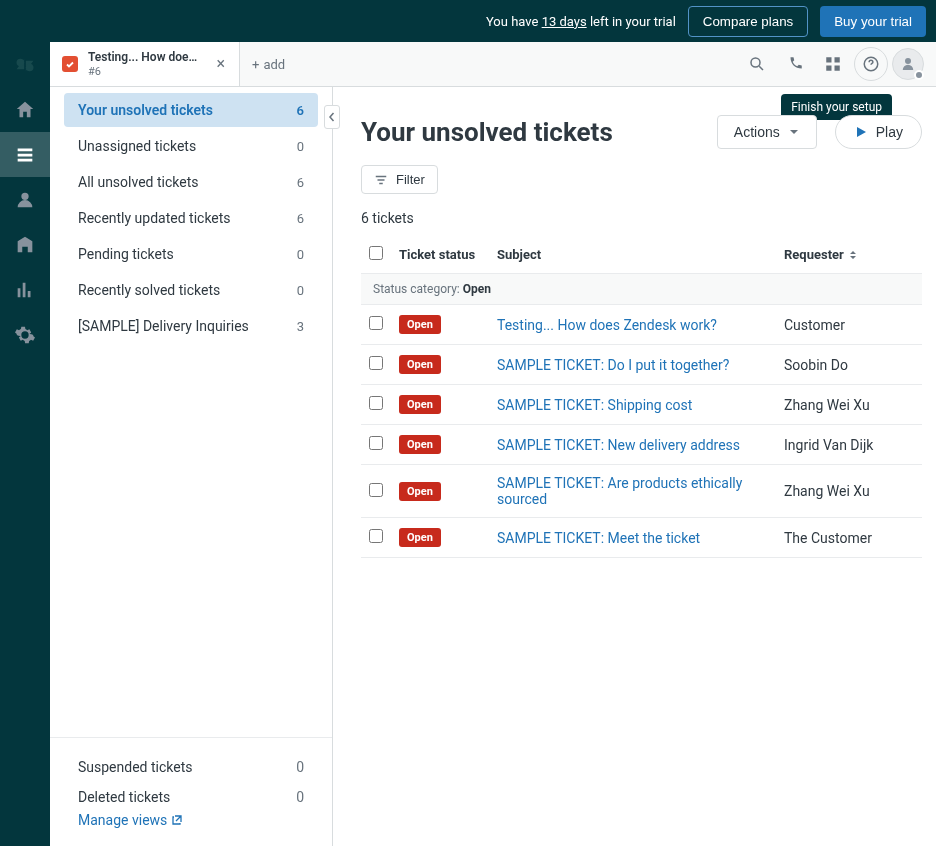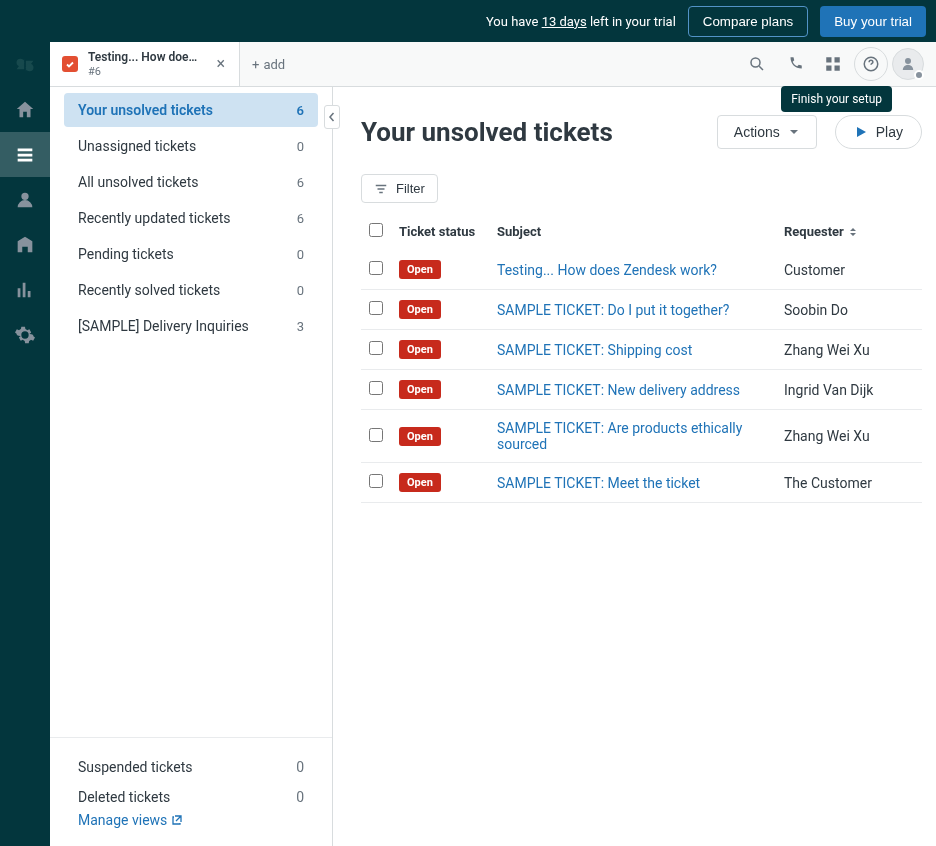--- a/index.html
+++ b/index.html
@@ -28,21 +28,21 @@
 .tab-sub { font-size: 11px; color: #68737d; }
 .tab-close { color: #68737d; cursor: pointer; font-size: 16px; line-height: 1; padding: 2px; }
 .add-tab { display: flex; align-items: center; padding: 0 12px; color: #68737d; font-size: 13px; cursor: pointer; gap: 4px; }
 .tab-right { margin-left: auto; display: flex; align-items: center; gap: 4px; padding-right: 12px; position: relative; }
 .tab-right .icon-btn { width: 34px; height: 34px; display: flex; align-items: center; justify-content: center; border-radius: 50%; cursor: pointer; }
 .tab-right .icon-btn.help { border: 1px solid #d8dcde; }
 .tab-right .icon-btn svg { width: 18px; height: 18px; fill: #68737d; }
 .avatar { width: 32px; height: 32px; border-radius: 50%; background: #e9ebed; border: 1px solid #d8dcde; display: flex; align-items: center; justify-content: center; position: relative; }
 .avatar svg { width: 18px; height: 18px; fill: #87929d; }
 .avatar .dot { position: absolute; bottom: -1px; right: -1px; width: 10px; height: 10px; border-radius: 50%; background: #87929d; border: 2px solid #fff; }
-.tooltip { position: absolute; top: 44px; right: 44px; background: #03363d; color: #fff; padding: 6px 10px; border-radius: 4px; font-size: 12px; white-space: nowrap; }
+.tooltip { position: absolute; top: 52px; right: 44px; background: #03363d; color: #fff; padding: 6px 10px; border-radius: 4px; font-size: 12px; white-space: nowrap; }
 
 
 .content { position: absolute; top: 87px; left: 50px; right: 0; bottom: 0; display: flex; }
 
 
 .views { width: 283px; border-right: 1px solid #d8dcde; display: flex; flex-direction: column; position: relative; }
 .views-collapse { position: absolute; top: 18px; right: -8px; width: 16px; height: 24px; background: #fff; border: 1px solid #d8dcde; border-radius: 3px; display: flex; align-items: center; justify-content: center; cursor: pointer; z-index: 5; }
 .views-collapse svg { width: 10px; height: 10px; fill: #68737d; }
 .views-header { display: flex; align-items: center; justify-content: space-between; padding: 18px 18px 12px 18px; }
 .views-header h2 { font-size: 18px; font-weight: 700; }
@@ -61,21 +61,21 @@
 
 
 .main { flex: 1; padding: 28px 14px 0 28px; display: flex; flex-direction: column; overflow: hidden; }
 .main-header { display: flex; align-items: center; justify-content: space-between; }
 .main-header h1 { font-size: 26px; font-weight: 700; }
 .header-actions { display: flex; gap: 18px; }
 .actions-btn { display: flex; align-items: center; gap: 8px; border: 1px solid #d8dcde; background: #fff; padding: 8px 16px; border-radius: 4px; cursor: pointer; color: #2f3941; font-size: 14px; }
 .actions-btn svg { width: 12px; height: 12px; fill: #68737d; }
 .play-btn { display: flex; align-items: center; gap: 8px; border: 1px solid #d8dcde; background: #fff; padding: 8px 18px; border-radius: 20px; cursor: pointer; color: #2f3941; font-size: 14px; }
 .play-btn svg { width: 14px; height: 14px; fill: #1f73b7; }
-.filter-row { margin-top: 25px; }
+.filter-row { margin-top: 16px; }
 .filter-btn { display: inline-flex; align-items: center; gap: 8px; border: 1px solid #d8dcde; background: #fff; padding: 6px 12px; border-radius: 4px; cursor: pointer; color: #2f3941; font-size: 13px; }
 .filter-btn svg { width: 14px; height: 14px; fill: #68737d; }
 .ticket-count { margin-top: 16px; font-size: 14px; color: #2f3941; }
 
 
 .table { margin-top: 10px; }
 .thead { display: flex; align-items: center; padding: 10px 8px; font-weight: 700; font-size: 13px; }
 .th-check { width: 30px; }
 .th-status { width: 98px; padding-left: 0; }
 .th-subject { flex: 1; }
@@ -274,33 +274,37 @@
       </div>
     </div>
     <div class="filter-row">
       <button class="filter-btn">
         <svg viewBox="0 0 16 16">
             <path d="M2 4h12M4 8h8M6 12h4" stroke="#68737d" stroke-width="1.5" fill="none"></path>
           </svg>
         <span>Filter</span>
       </button>
     </div>
+    <div class="ticket-count">6 tickets</div>
 
     <div class="table">
       <div class="thead">
         <div class="th-check"><input type="checkbox" style=""></div>
         <div class="th-status">Ticket status</div>
         <div class="th-subject">Subject</div>
         <div class="th-requester">
           <span>Requester</span>
           <svg viewBox="0 0 10 10">
               <path d="M5 1l3 3H2zM5 9L2 6h6z"></path>
             </svg>
         </div>
       </div>
+      <div class="cat-row">
+        <span class="cat-label">Status category: </span><span class="cat-val">Open</span>
+      </div>
       <div id="tbody">
           <div class="trow">
     <div class="td-check"><input type="checkbox" style=""></div>
     <div class="td-status"><span class="badge">Open</span></div>
     <div class="td-subject"><a>Testing... How does Zendesk work?</a></div>
     <div class="td-requester">Customer</div>
           </div>
           <div class="trow">
     <div class="td-check"><input type="checkbox" style=""></div>
     <div class="td-status"><span class="badge">Open</span></div>

